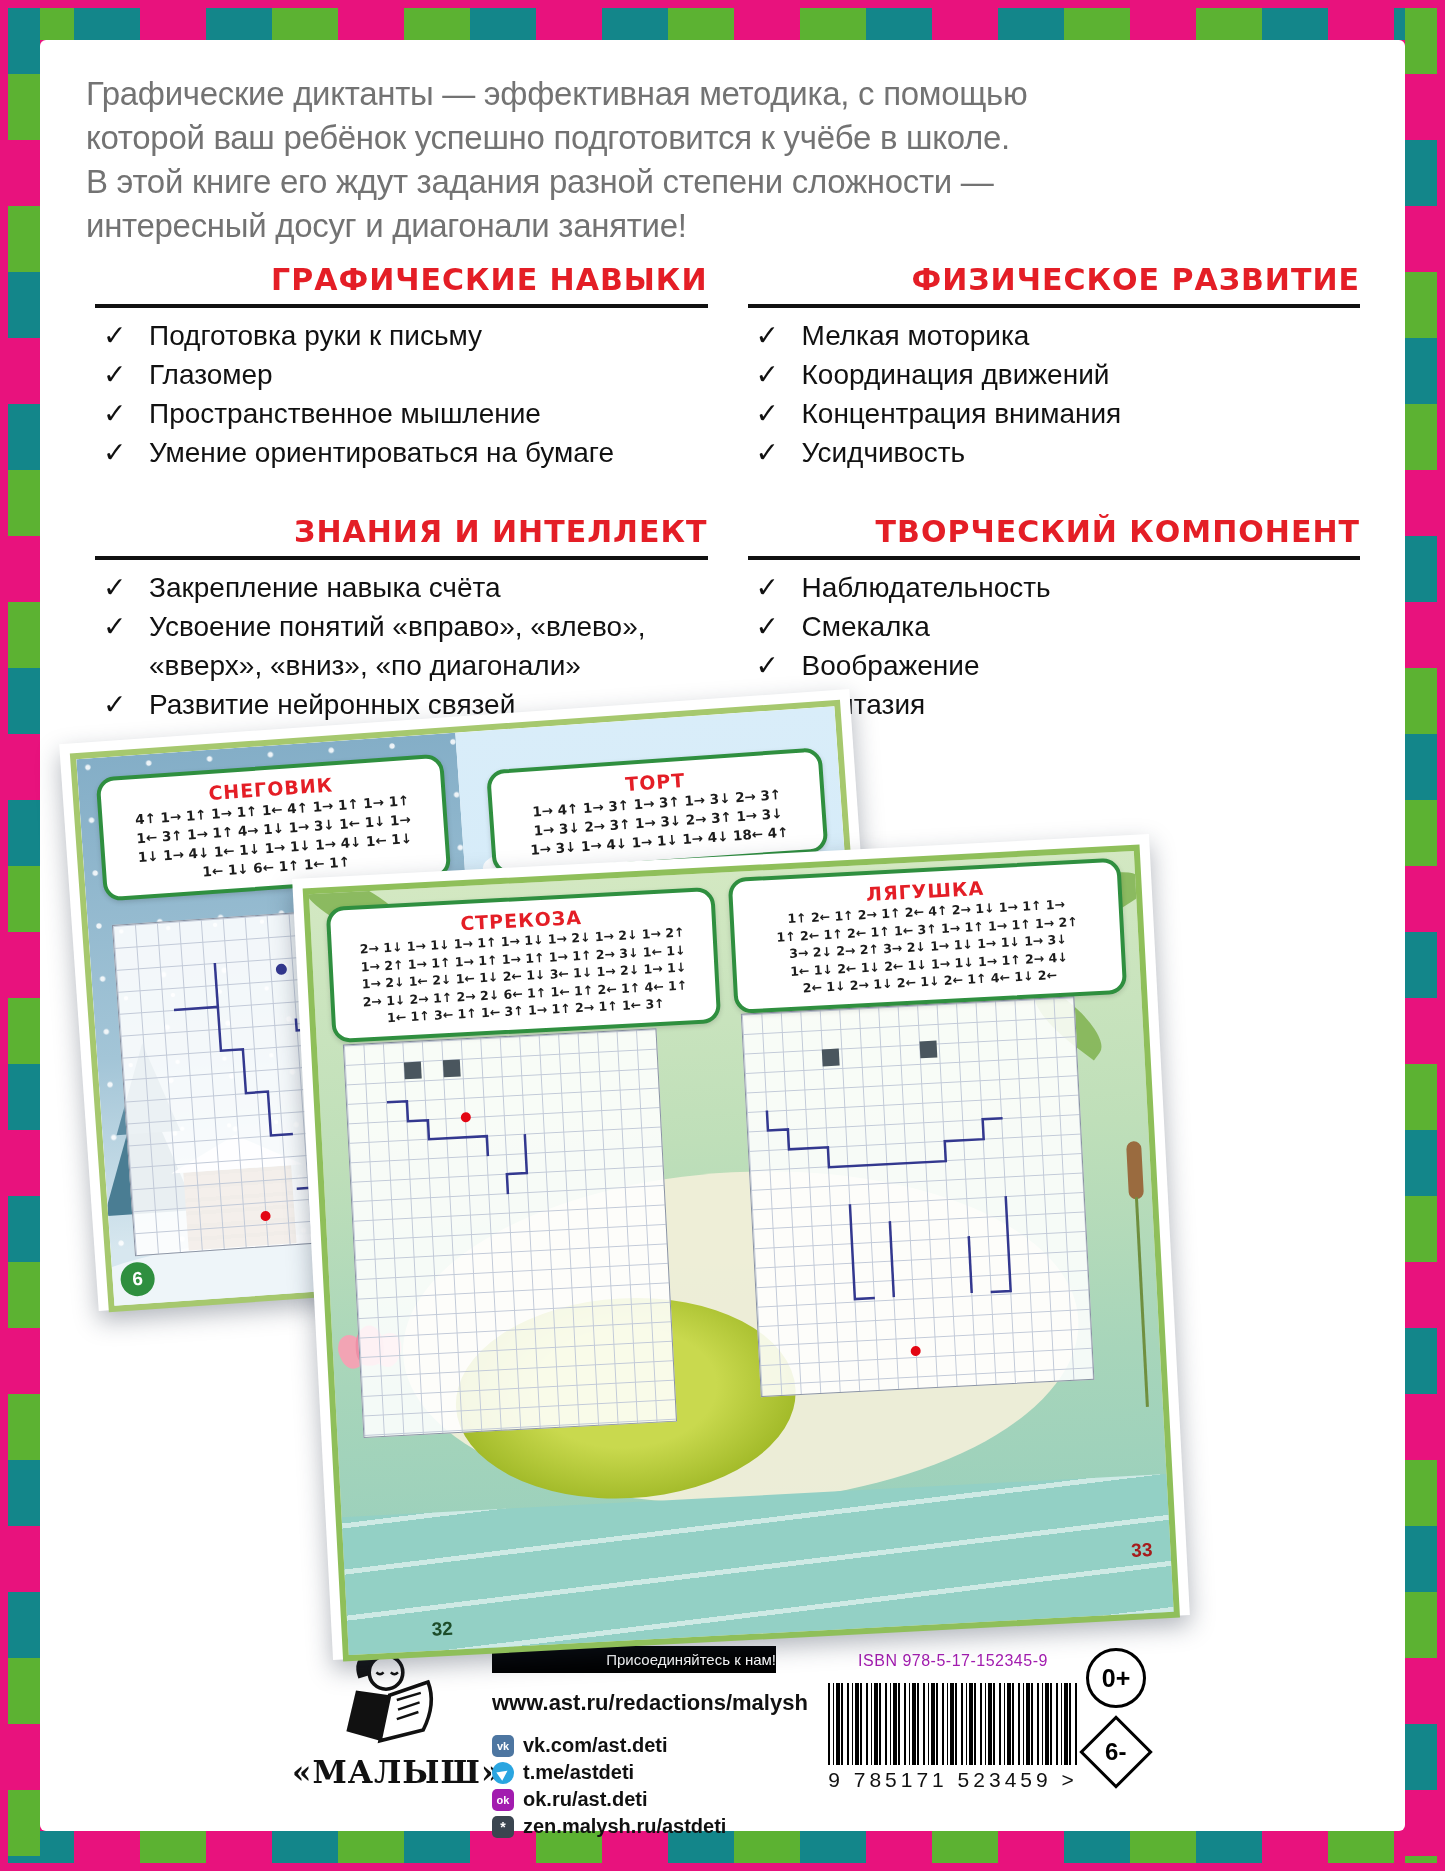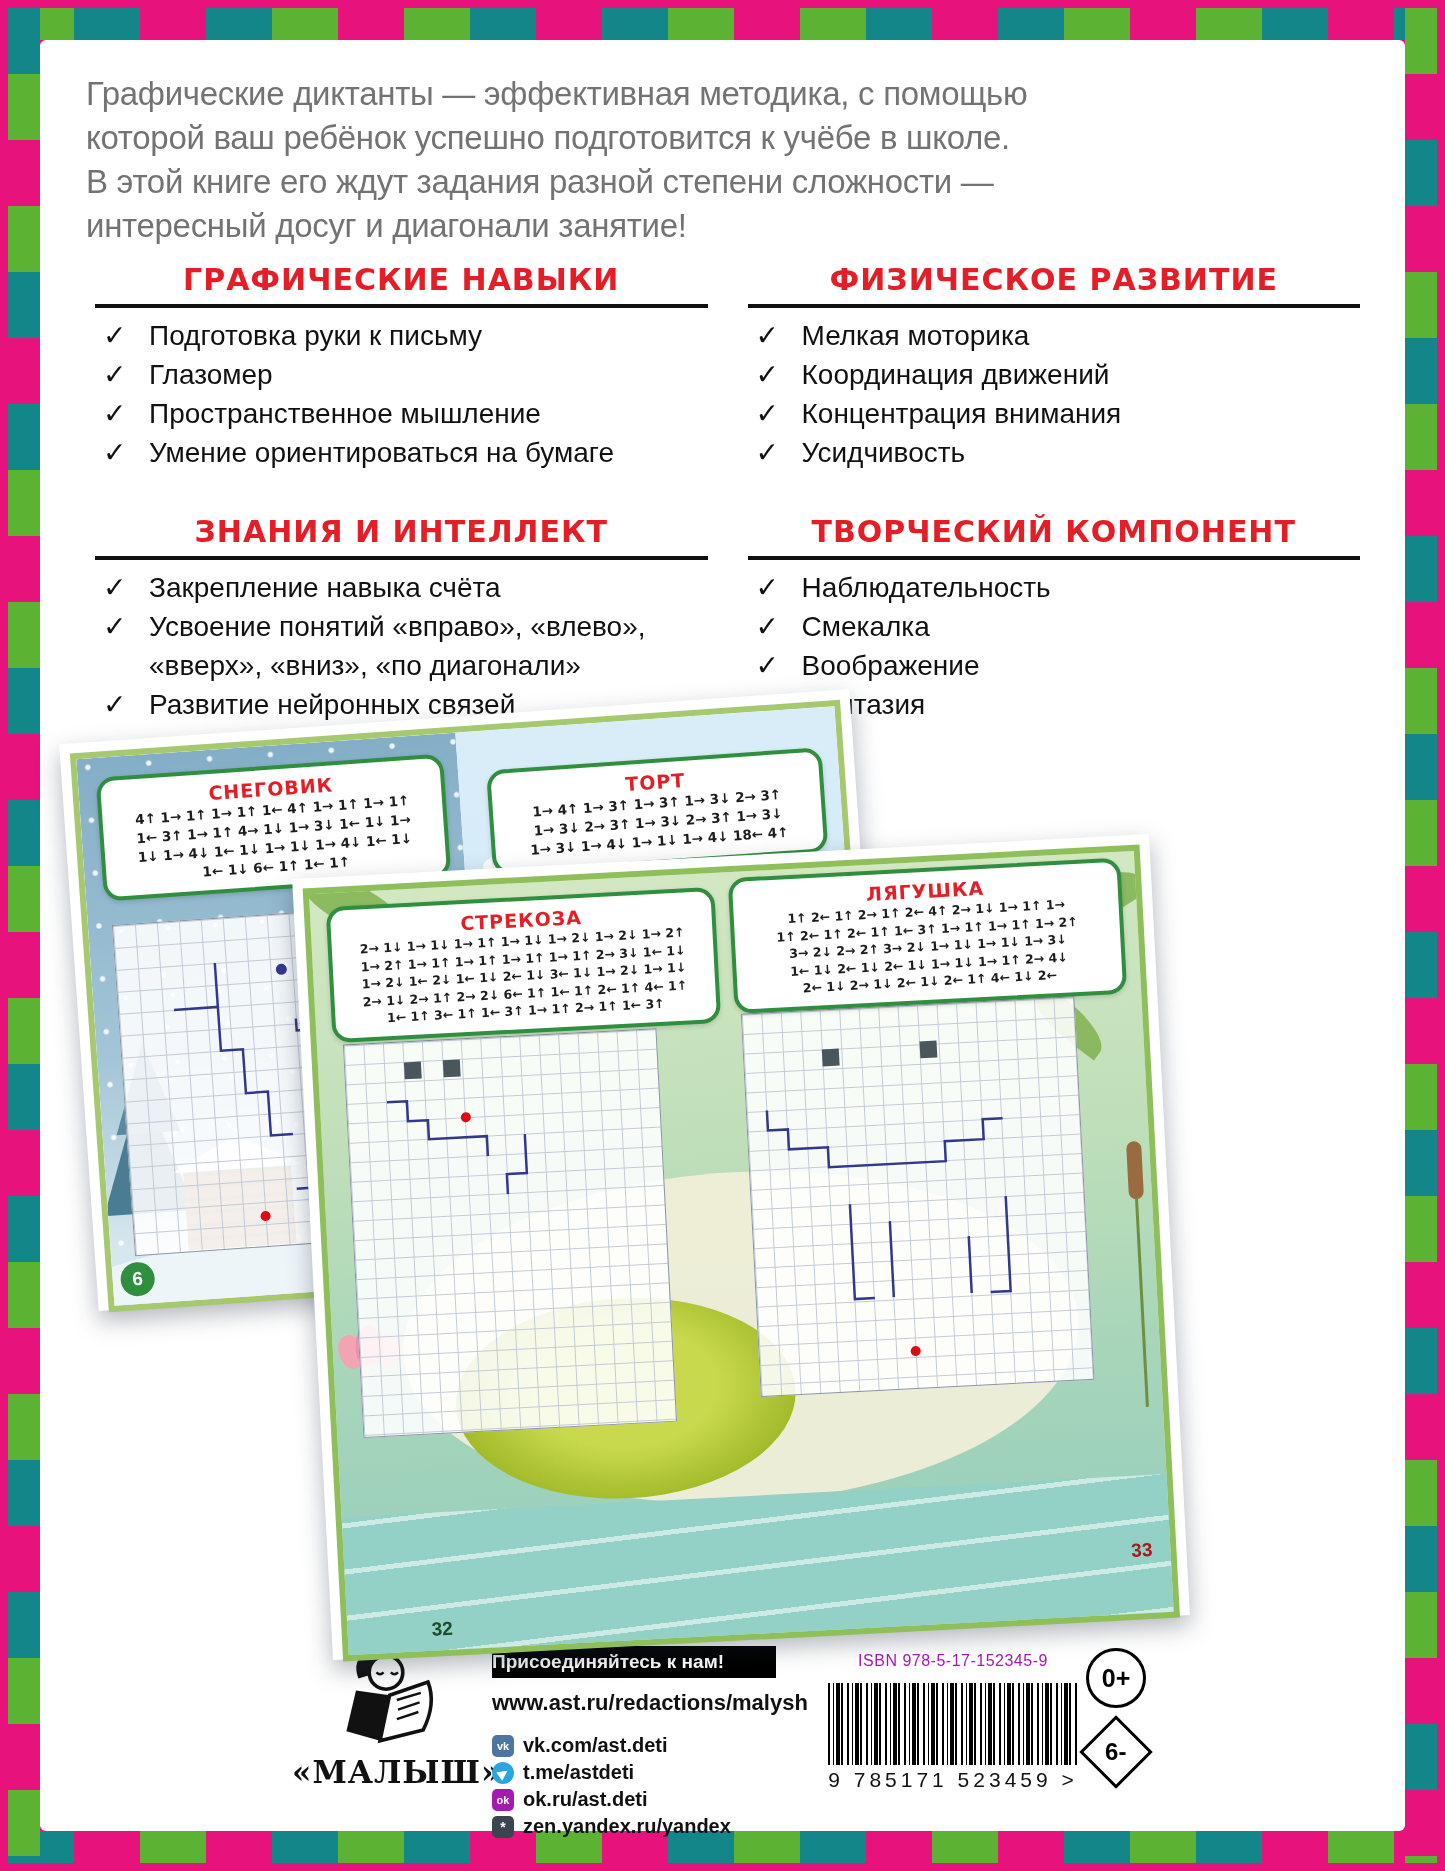--- a/index.html
+++ b/index.html
@@ -17,21 +17,21 @@
   .stripe-right{right:8px;background:repeating-linear-gradient(180deg,#5cb232 0 66px,#e8127d 66px 132px,#13868a 132px 198px,#e8127d 198px 264px,#5cb232 264px 330px,#13868a 330px 396px);}
   .inner{position:absolute;inset:40px;background:#fff;border-radius:6px;}
 
   
   .intro{position:absolute;left:46px;top:32px;right:40px;color:#737373;
     font-size:33px;line-height:44px;letter-spacing:-0.3px;}
 
   
   .sections{position:absolute;left:55px;right:45px;top:222px;
     display:grid;grid-template-columns:1fr 1fr;column-gap:40px;row-gap:42px;}
-  .section h2{margin:0 0 8px 0;color:#e41e26;text-align:center;
+  .section h2{margin:0 0 8px 0;color:#e41e26;text-align:right;
     font-family:"DejaVu Sans",sans-serif;font-weight:bold;font-size:30px;
     letter-spacing:1px;border-bottom:4px solid #111;padding-bottom:7px;}
   .section ul{margin:0;padding:0;list-style:none;}
   .section li{display:flex;font-size:28px;line-height:39px;color:#111;}
   .chk{flex:0 0 46px;padding-left:8px;font-family:"DejaVu Sans",sans-serif;font-weight:bold;}
 
   
   .collage{position:absolute;left:0;top:648px;right:0;height:960px;}
   .sheet{position:absolute;background:#fff;padding:10px;
     box-shadow:0 10px 25px rgba(30,40,60,.35);}
@@ -110,21 +110,21 @@
     background:#2f8f3f;color:#fff;font-weight:bold;font-size:19px;
     display:flex;align-items:center;justify-content:center;}
   .pnum32{position:absolute;left:84px;bottom:10px;font-weight:bold;font-size:19px;color:#1d4d2a;z-index:3;}
   .pnum33{position:absolute;right:18px;bottom:52px;font-weight:bold;font-size:19px;color:#a61c1c;z-index:3;}
 
   
   .logo{position:absolute;left:252px;top:1600px;width:200px;text-align:center;}
   .logo-text{font-family:"DejaVu Serif",serif;font-weight:bold;font-size:31px;color:#111;
     letter-spacing:1px;margin-top:2px;}
   .join-badge{position:absolute;left:452px;top:1606px;width:284px;background:#000;color:#fff;
-    font-size:19px;font-weight:bold;text-align:left;padding:5px 0;}
+    font-size:15px;font-weight:normal;text-align:right;padding:5px 0;}
   .site{position:absolute;left:452px;top:1650px;font-weight:bold;font-size:22px;color:#111;}
   .socials{position:absolute;left:452px;top:1692px;margin:0;padding:0;list-style:none;}
   .socials li{display:flex;align-items:center;height:27px;}
   .sicon{flex:0 0 22px;height:22px;margin-right:9px;border-radius:5px;color:#fff;
     display:flex;align-items:center;justify-content:center;font-size:11px;font-weight:bold;}
   .sicon.vk{background:#4d76a1;}
   .sicon.tg{background:#2aa5e0;border-radius:50%;}
   .sicon.tg span{display:inline-block;transform:rotate(-35deg);font-size:12px;}
   .sicon.ok{background:#a21caf;}
   .sicon.zen{background:#3a4550;font-size:14px;}
@@ -401,21 +401,21 @@
       <li>
         <span class="sicon ok">
             <span>ok</span>
           </span>
         <span class="slabel">ok.ru/ast.deti</span>
       </li>
       <li>
         <span class="sicon zen">
             <span>*</span>
           </span>
-        <span class="slabel">zen.yandex.ru/yandex</span>
+        <span class="slabel">zen.malysh.ru/astdeti</span>
       </li>
     </ul>
 
     <div class="barcode-block">
       <div class="isbn">ISBN 978-5-17-152345-9</div>
       <div class="bars"></div>
       <div class="bdigits">9 785171 523459 &gt;</div>
     </div>
 
     <div class="age-circle">0+</div>

